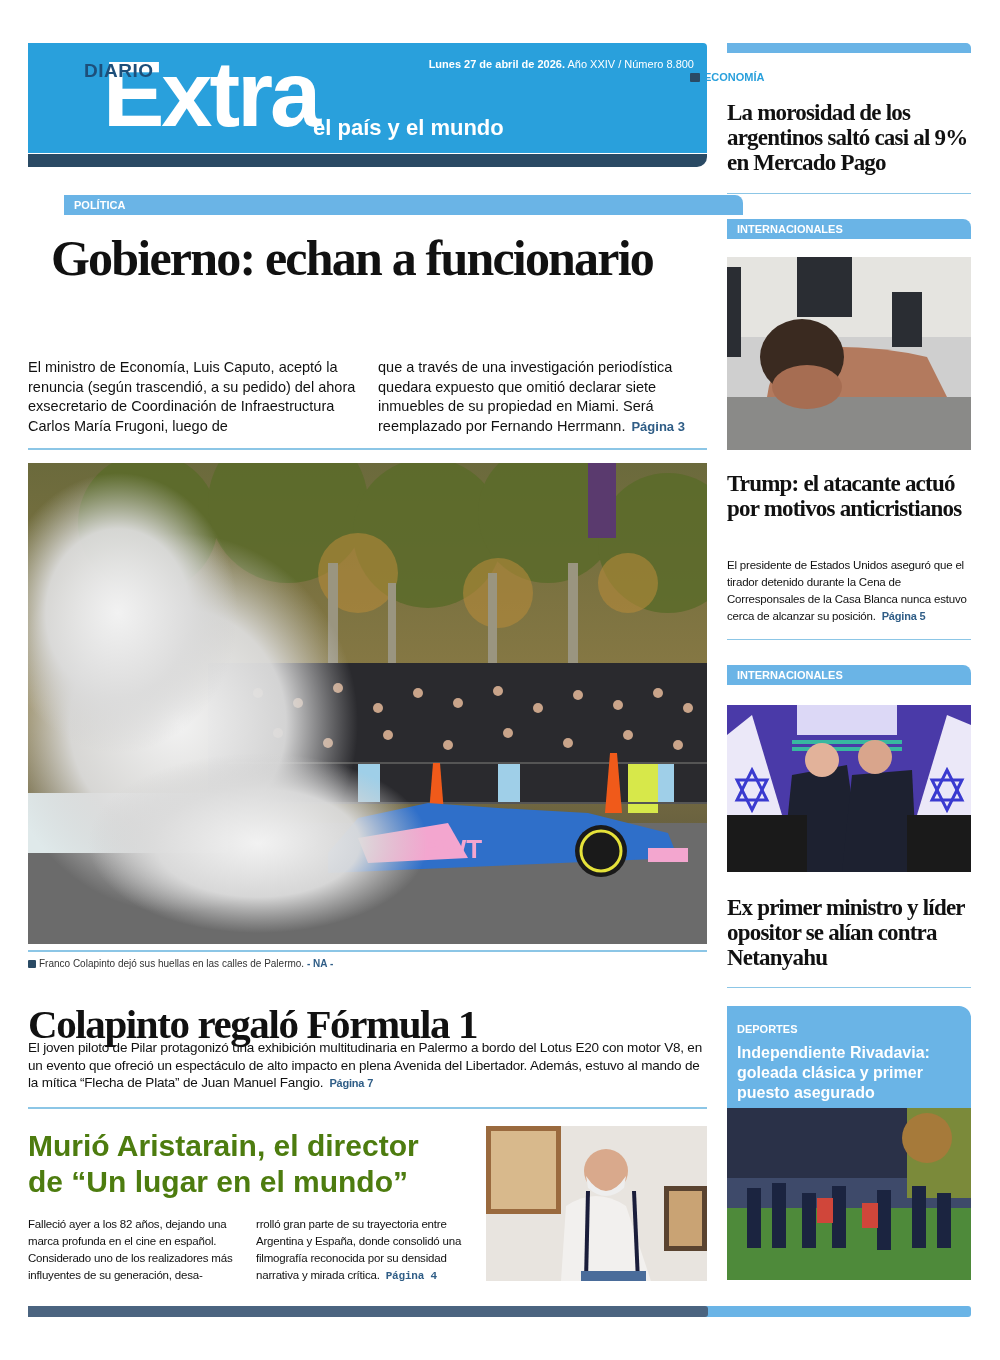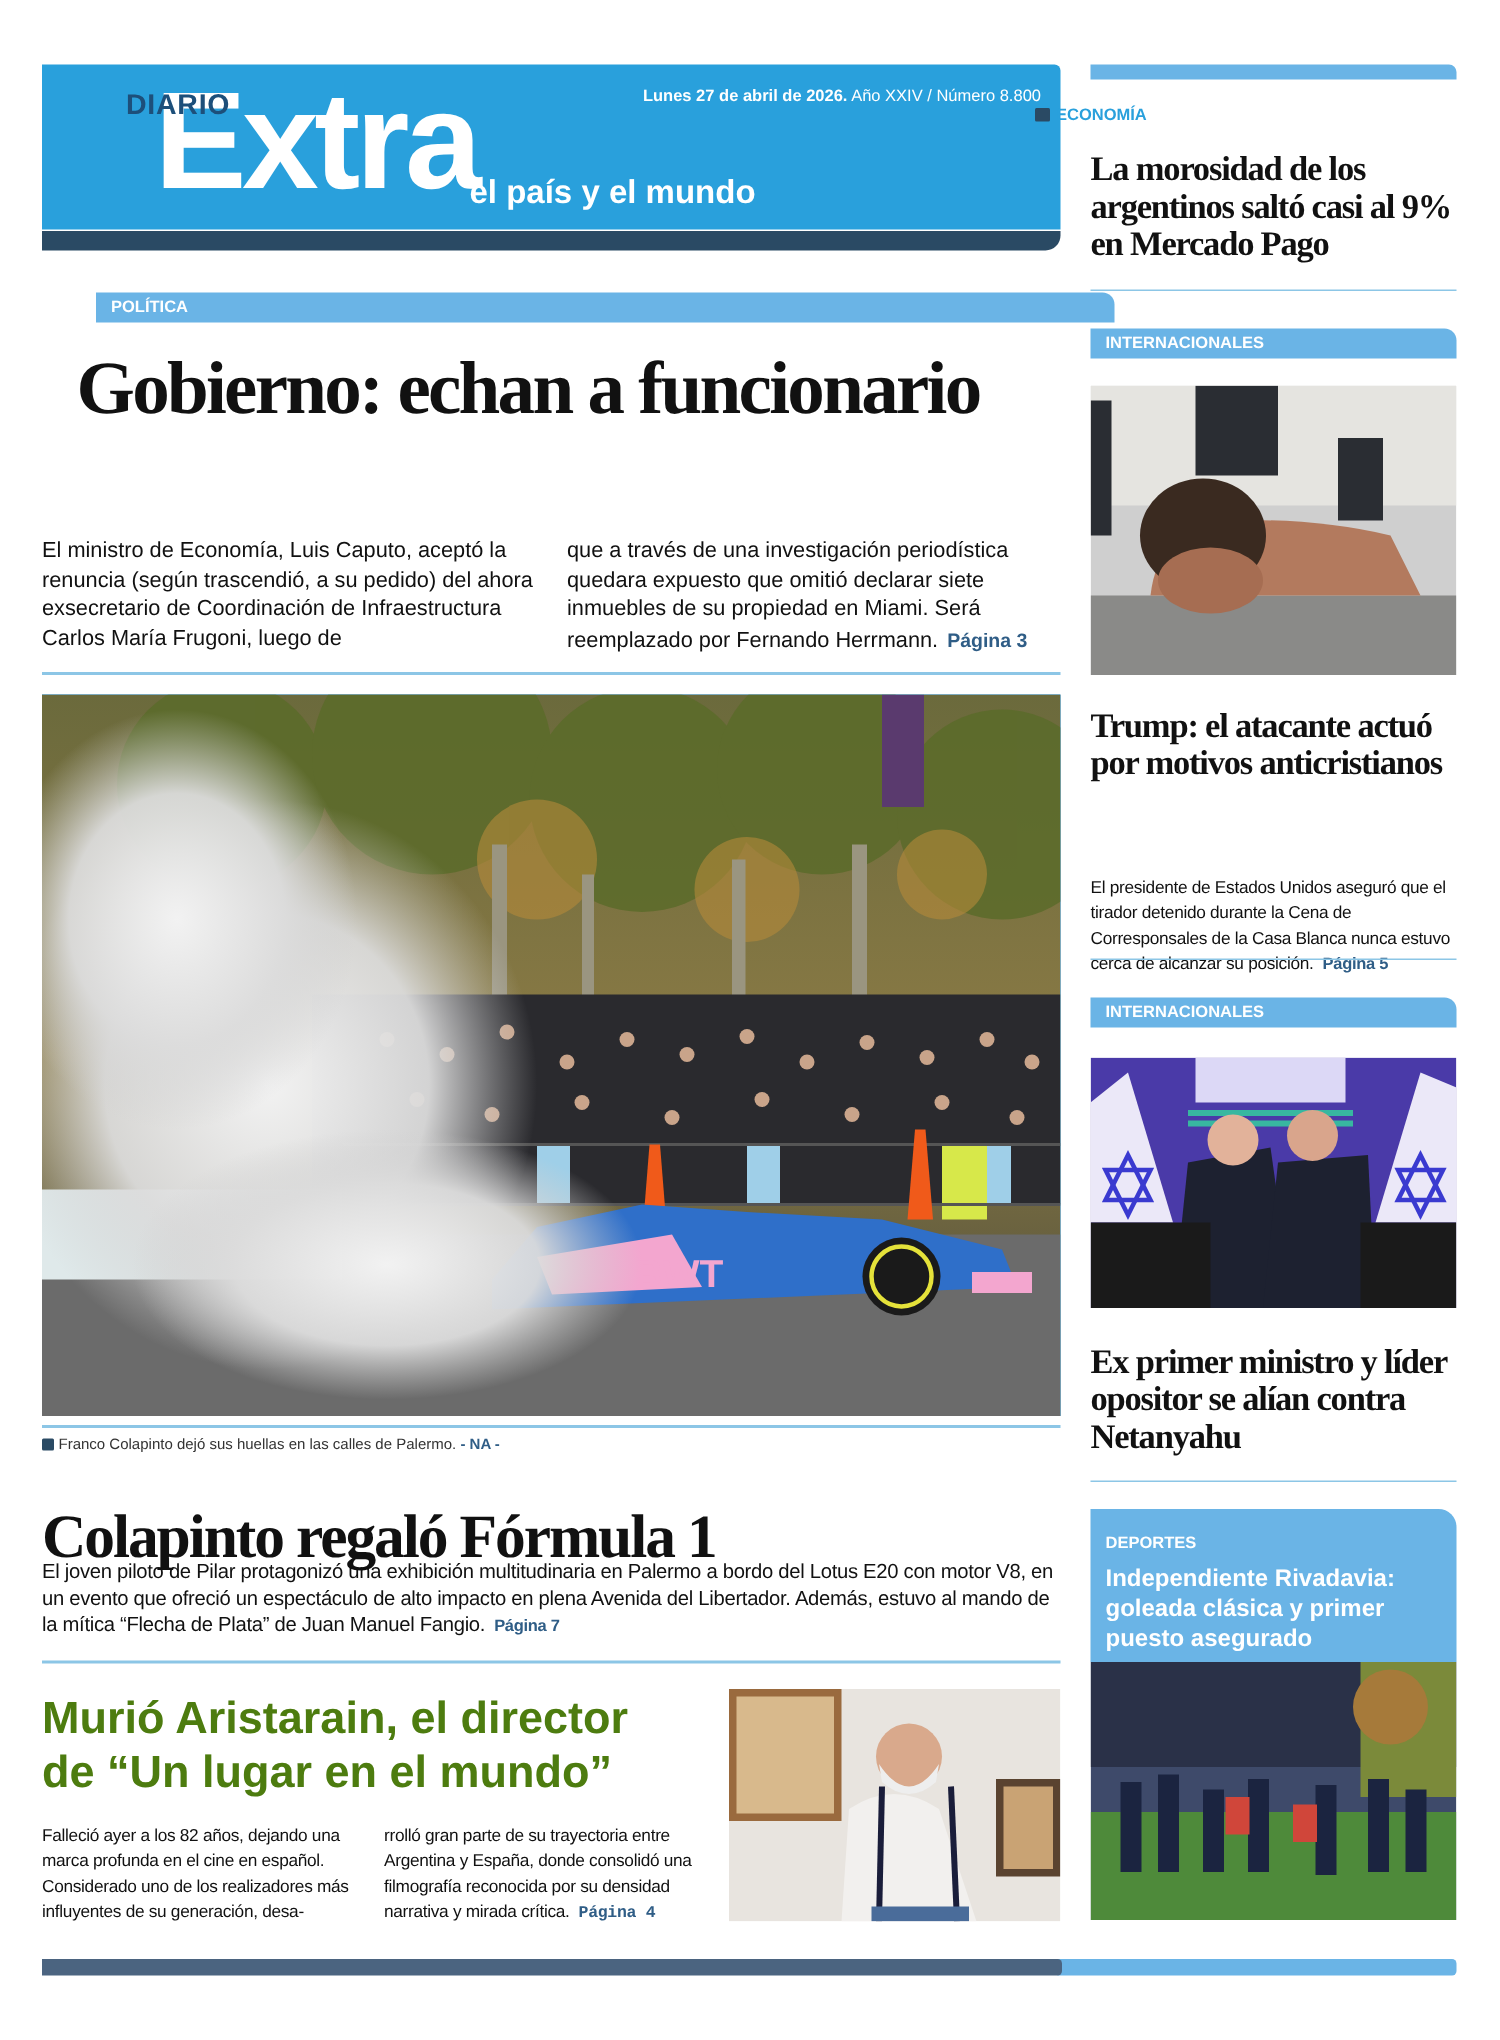--- a/index.html
+++ b/index.html
@@ -30,21 +30,21 @@
     .rule { height: 2px; background: #8cc6e6; }
 
     
     .hero { left: 28px; top: 463px; width: 679px; height: 481px; overflow: hidden; background: #0369a1; }
 
     
     .side-topbar { left: 727px; top: 43px; width: 244px; height: 10px; background: #6ab4e6; border-top-right-radius: 5px; }
     .kicker { font-size: 11px; font-weight: 700; color: #29a0dc; }
     .kicker-square { display: inline-block; width: 10px; height: 9px; background: #2a4a64; margin-right: 4px; vertical-align: -1px; border-radius: 1px; }
     .side-head { font-size: 23px; line-height: 25px; letter-spacing: -0.8px; }
-    .side-body { font-size: 11.5px; line-height: 17px; color: #111; letter-spacing: -0.2px; margin-top: 27px; }
+    .side-body { font-size: 11.5px; line-height: 17px; color: #111; letter-spacing: -0.2px; }
 
     .photo { overflow: hidden; }
 
     .deportes-box { left: 727px; top: 1006px; width: 244px; height: 102px; background: #6ab4e6; border-top-right-radius: 12px; }
     .deportes-kicker { left: 737px; top: 1023px; font-size: 11px; font-weight: 700; color: #fff; }
     .deportes-head { left: 737px; top: 1043px; width: 230px; font-size: 16px; line-height: 20px; font-weight: 700; color: #fff; }
 
     .footer-bar-dark { left: 28px; top: 1306px; width: 680px; height: 11px; background: #4b6480; border-top-right-radius: 3px; border-bottom-right-radius: 3px; }
     .footer-bar-light { left: 705px; top: 1306px; width: 266px; height: 11px; background: #6ab4e6; border-top-right-radius: 3px; border-bottom-right-radius: 3px; }
   </style>

